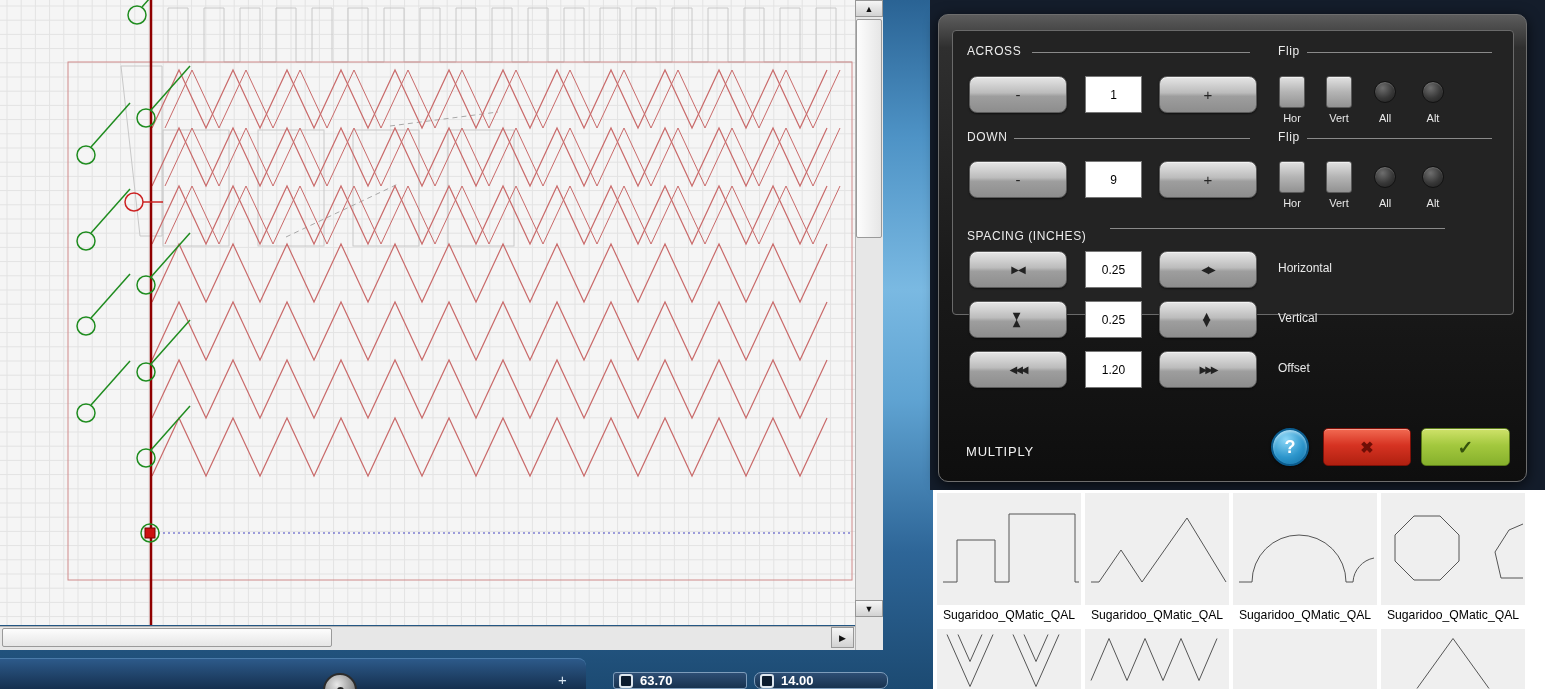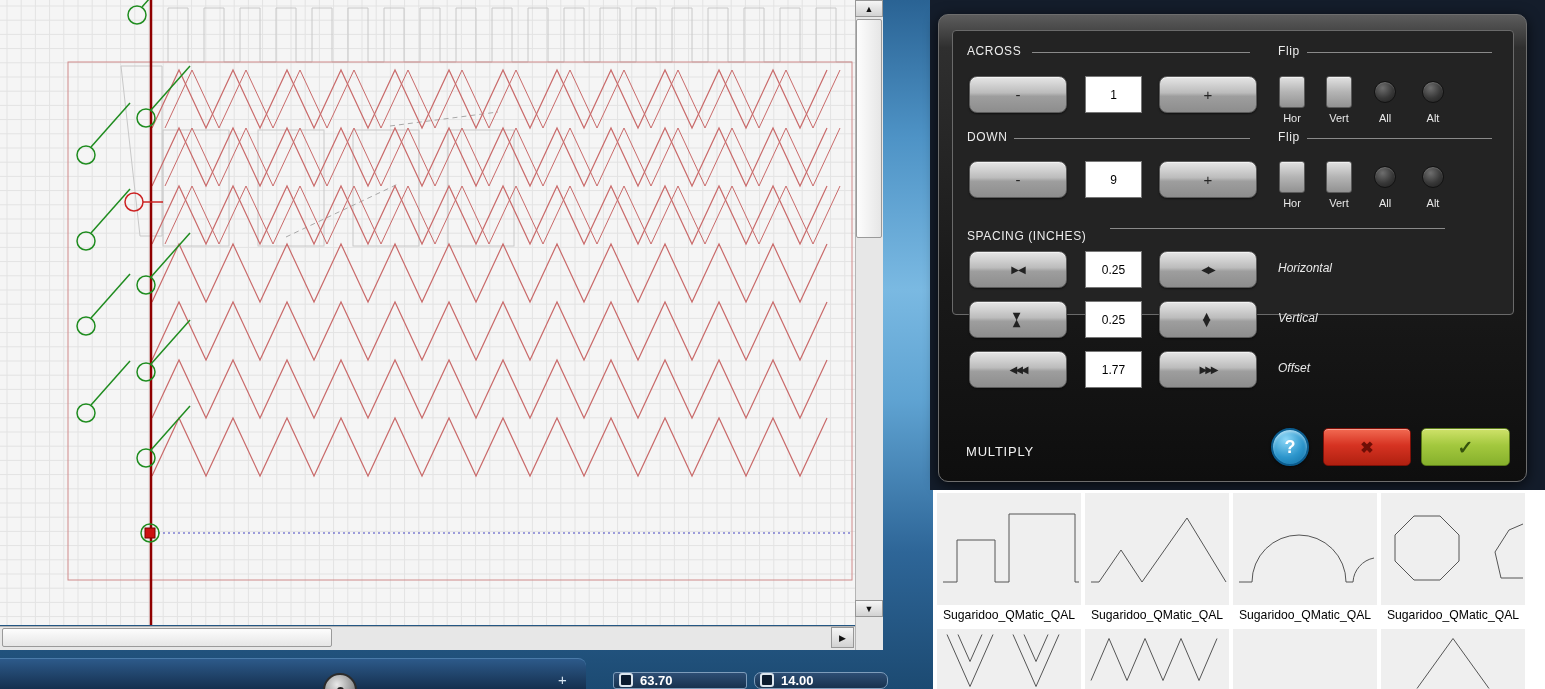--- a/index.html
+++ b/index.html
@@ -23,21 +23,21 @@
 
   
   .transport { position:absolute; left:0; top:658px; width:586px; height:31px;
     background:linear-gradient(180deg,#2d5a8a,#15304f); border-top:1px solid #4a7aa8; border-radius:0 8px 0 0; }
   .knob { position:absolute; left:323px; top:673px; width:34px; height:34px; border-radius:50%;
     background:radial-gradient(circle at 40% 32%,#e9e9e9,#9a9a9a 55%,#4f4f4f); border:2px solid #2c2c2c; }
   .knob::after { content:""; position:absolute; left:12px; top:12px; width:7px; height:7px; border-radius:50%; background:#1d1d1d; }
   .plus-marker { position:absolute; left:558px; top:671px; color:#d7e4f0; font-size:15px; }
   .readout { position:absolute; top:672px; width:134px; height:17px;
     background:linear-gradient(180deg,#2e4e74,#17324f); border:1px solid #7e9cba; border-radius:3px;
-    display:flex; align-items:flex-start; gap:7px; padding-left:5px; color:#fff; font-weight:bold; font-size:13px; }
+    display:flex; align-items:flex-end; gap:7px; padding-left:5px; color:#fff; font-weight:bold; font-size:13px; }
   #readout-x { left:613px; } #readout-y { left:754px;border-radius:7px; }
   .readout-icon { width:14px; height:14px; border:2px solid #dde6ee; background:#0b1b2e; border-radius:3px; flex:0 0 auto; }
 
   
   .backdrop { position:absolute; left:930px; top:0; width:615px; height:490px; background:#141d2b; }
   .dialog { position:absolute; left:938px; top:14px; width:589px; height:468px; border-radius:10px; border:1px solid #6d6d6d;
     background:linear-gradient(180deg,#5c5c5c 0%,#2f2f2f 7%,#1a1a1a 55%,#0e0e0e 100%);
     box-shadow:0 3px 14px rgba(0,0,0,.7); }
   .inner { position:absolute; left:13px; top:15px; width:562px; height:285px; background:#232323;
     border:1px solid #6a6a6a; border-radius:4px;padding-left:30px; }
@@ -47,21 +47,21 @@
     background:linear-gradient(180deg,#e6e6e6,#bcbcbc 45%,#9e9e9e 55%,#8d8d8d);
     box-shadow:inset 0 1px 0 rgba(255,255,255,.55), 0 1px 2px rgba(0,0,0,.55);
     display:flex; align-items:center; justify-content:center; color:#262626; font-size:15px; }
   .vbox { position:absolute; width:57px; height:37px; background:#fff; border:1px solid #777;
     display:flex; align-items:center; justify-content:center; font-size:12px; color:#000; }
   .sqbtn { position:absolute; width:26px; height:32px; border-radius:3px; border:1px solid #5a5a5a;
     background:linear-gradient(180deg,#e2e2e2,#b4b4b4 50%,#929292); box-shadow:inset 0 1px 0 rgba(255,255,255,.5); }
   .ledbtn { position:absolute; width:22px; height:22px; border-radius:50%; border:1px solid #121212;
     background:radial-gradient(circle at 38% 30%,#6e6e6e,#383838 55%,#1d1d1d); box-shadow:inset 0 1px 1px rgba(255,255,255,.18); }
   .flabel { position:absolute; width:54px; text-align:center; color:#e8e8e8; font-size:11px; }
-  .splabel { position:absolute; color:#e9e9e9; font-size:12px;font-style:italic; }
+  .splabel { position:absolute; color:#e9e9e9; font-size:12px; }
   .ag { font-size:10px; letter-spacing:-1px; color:#222; }
   .ag3 { font-size:10px; letter-spacing:-2px; color:#222; }
   .rot90 { display:inline-block; transform:rotate(90deg); }
   .dlg-title { position:absolute; left:27px; top:429px; color:#f2f2f2; font-size:13px; letter-spacing:.8px; }
   .help-btn { position:absolute; left:332px; top:413px; width:38px; height:38px; border-radius:50%;
     background:radial-gradient(circle at 38% 28%,#8ed8f8,#2d96cc 55%,#0e6ca2); border:2px solid #0b5c8e;
     color:#fff; font-weight:bold; font-size:18px; display:flex; align-items:center; justify-content:center;
     box-shadow:0 1px 3px rgba(0,0,0,.6), inset 0 2px 3px rgba(255,255,255,.5); }
   .cancel-btn { position:absolute; left:384px; top:413px; width:88px; height:38px; border-radius:5px;
     background:linear-gradient(180deg,#f26a52,#d63322 45%,#b02010); border:1px solid #7d1008;
@@ -327,21 +327,21 @@
         </div>
       <div class="vbox" style="left:132px;top:270px">0.25</div>
       <div class="gbtn" style="left:206px;top:270px">
         <span class="ag rot90">◀▶</span>
         </div>
       <span class="splabel" style="left:325px;top:280px">Vertical</span>
 
       <div class="gbtn" style="left:16px;top:320px">
         <span class="ag3">◀◀◀</span>
         </div>
-      <div class="vbox" style="left:132px;top:320px">1.77</div>
+      <div class="vbox" style="left:132px;top:320px">1.20</div>
       <div class="gbtn" style="left:206px;top:320px">
         <span class="ag3">▶▶▶</span>
         </div>
       <span class="splabel" style="left:325px;top:330px">Offset</span>
     </div>
 
     <span class="dlg-title">MULTIPLY</span>
     <div class="help-btn">
       <span>?</span>
       </div>

